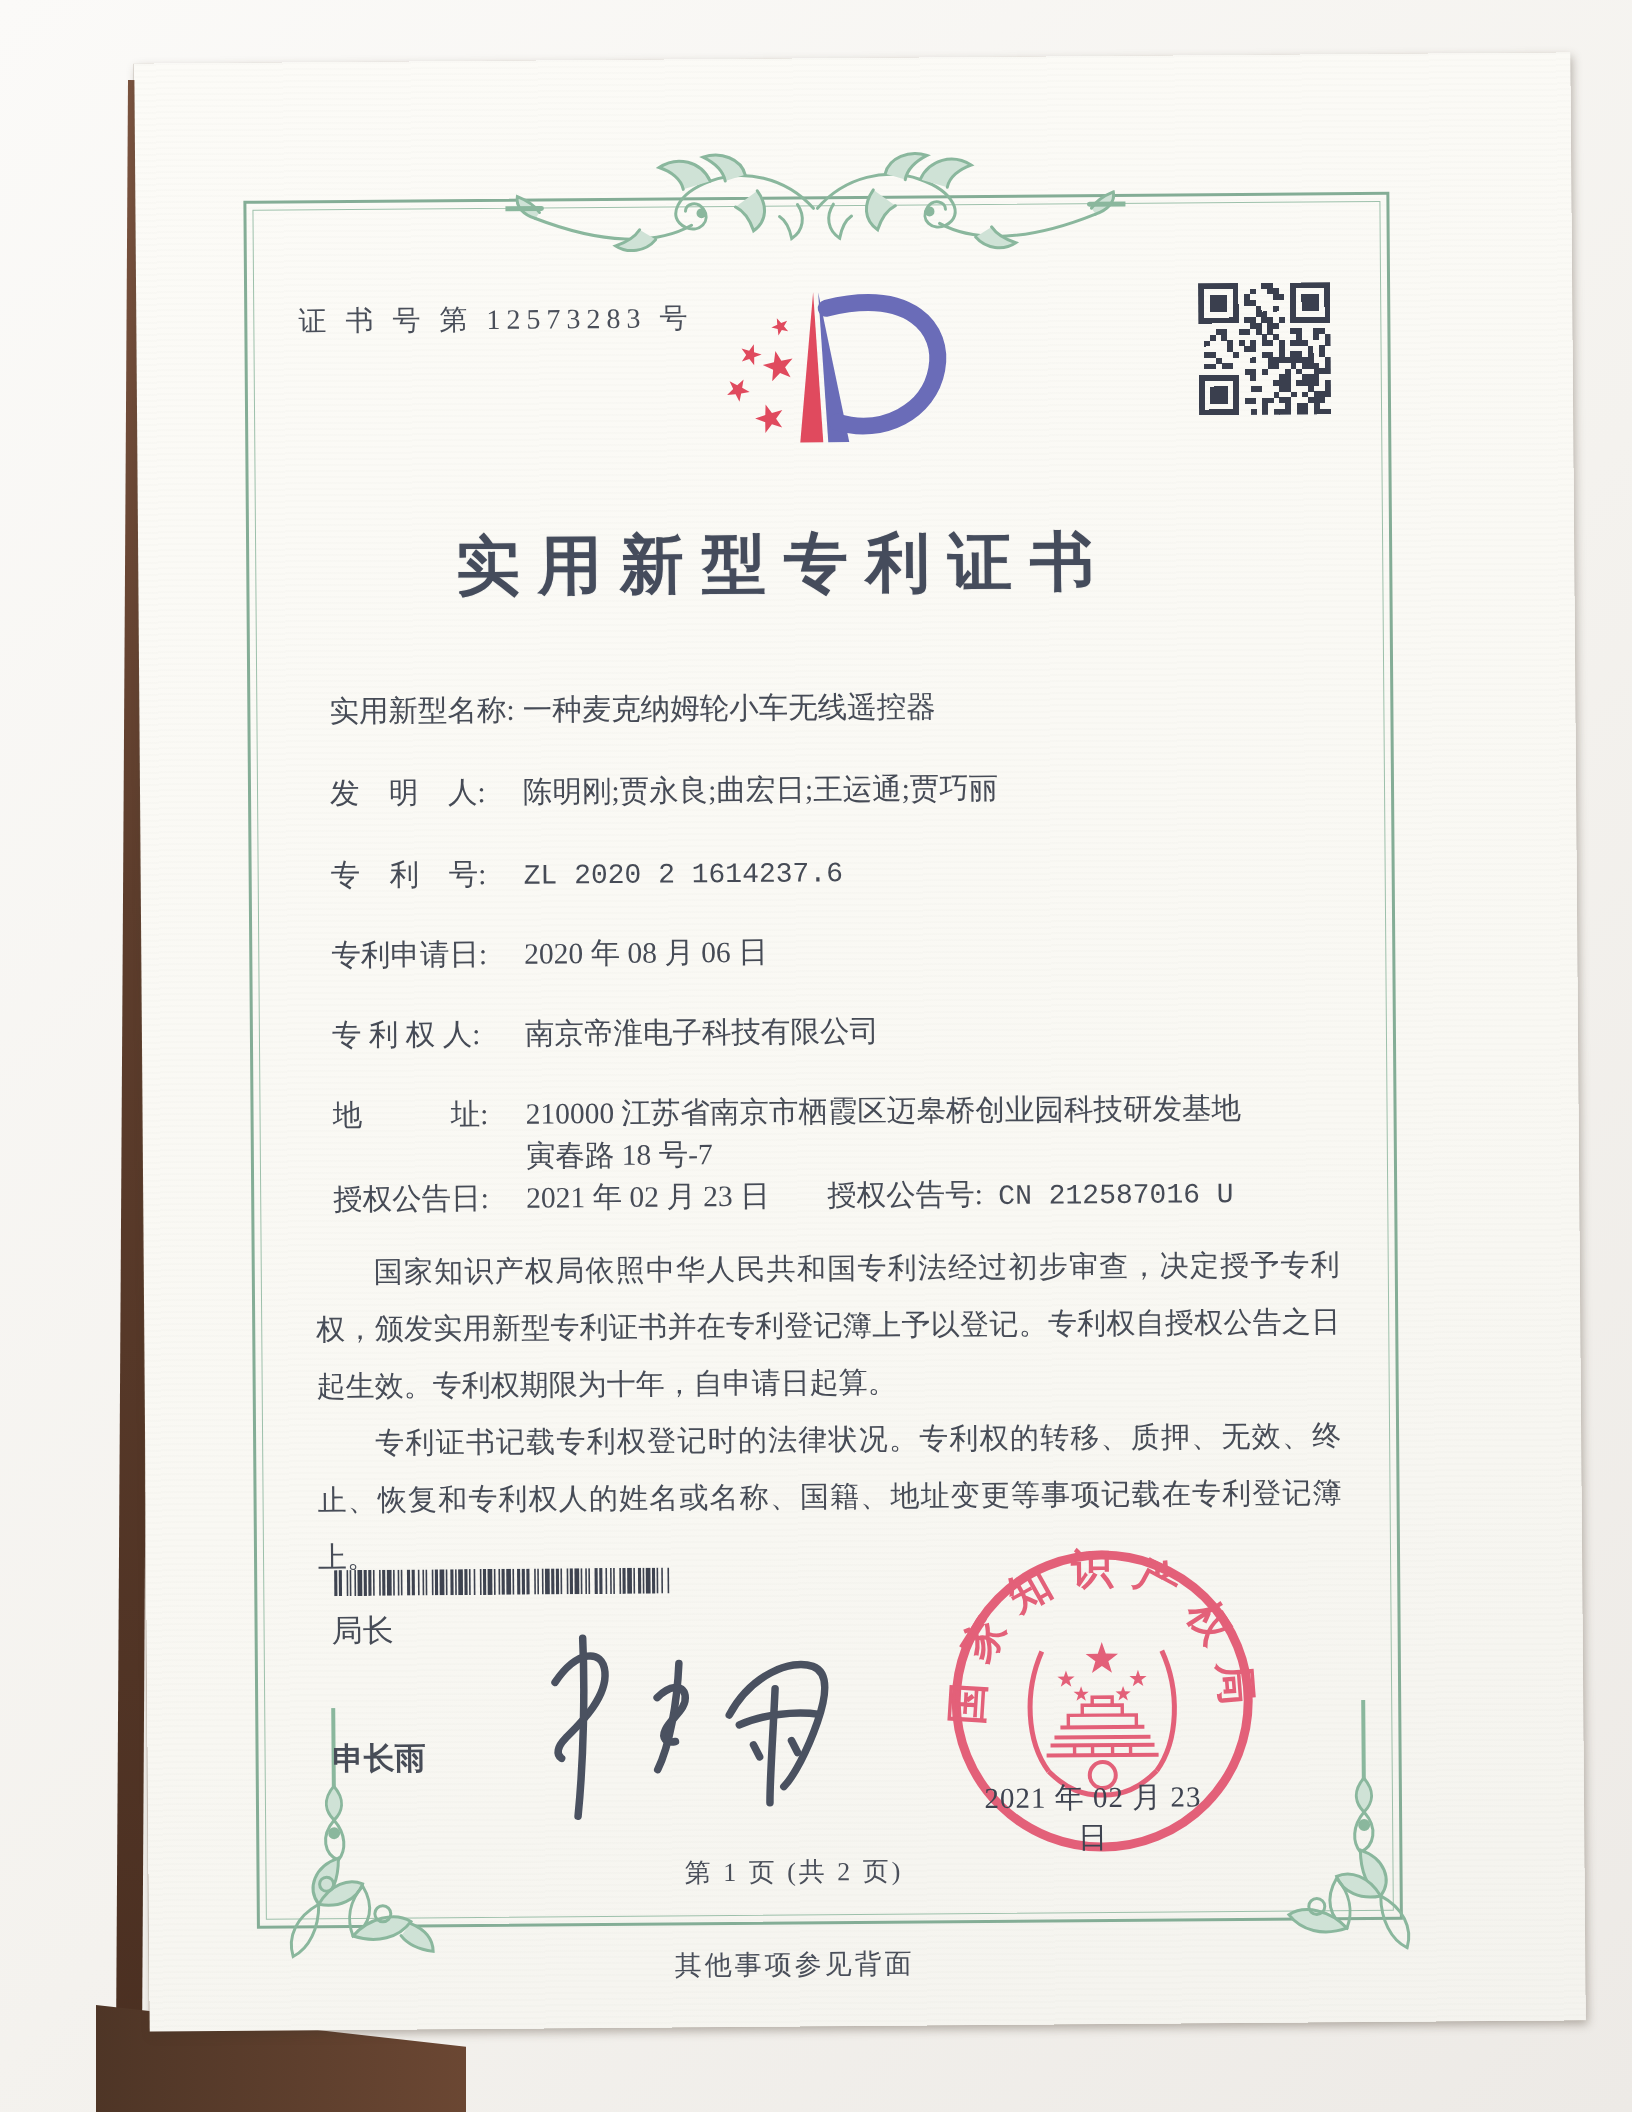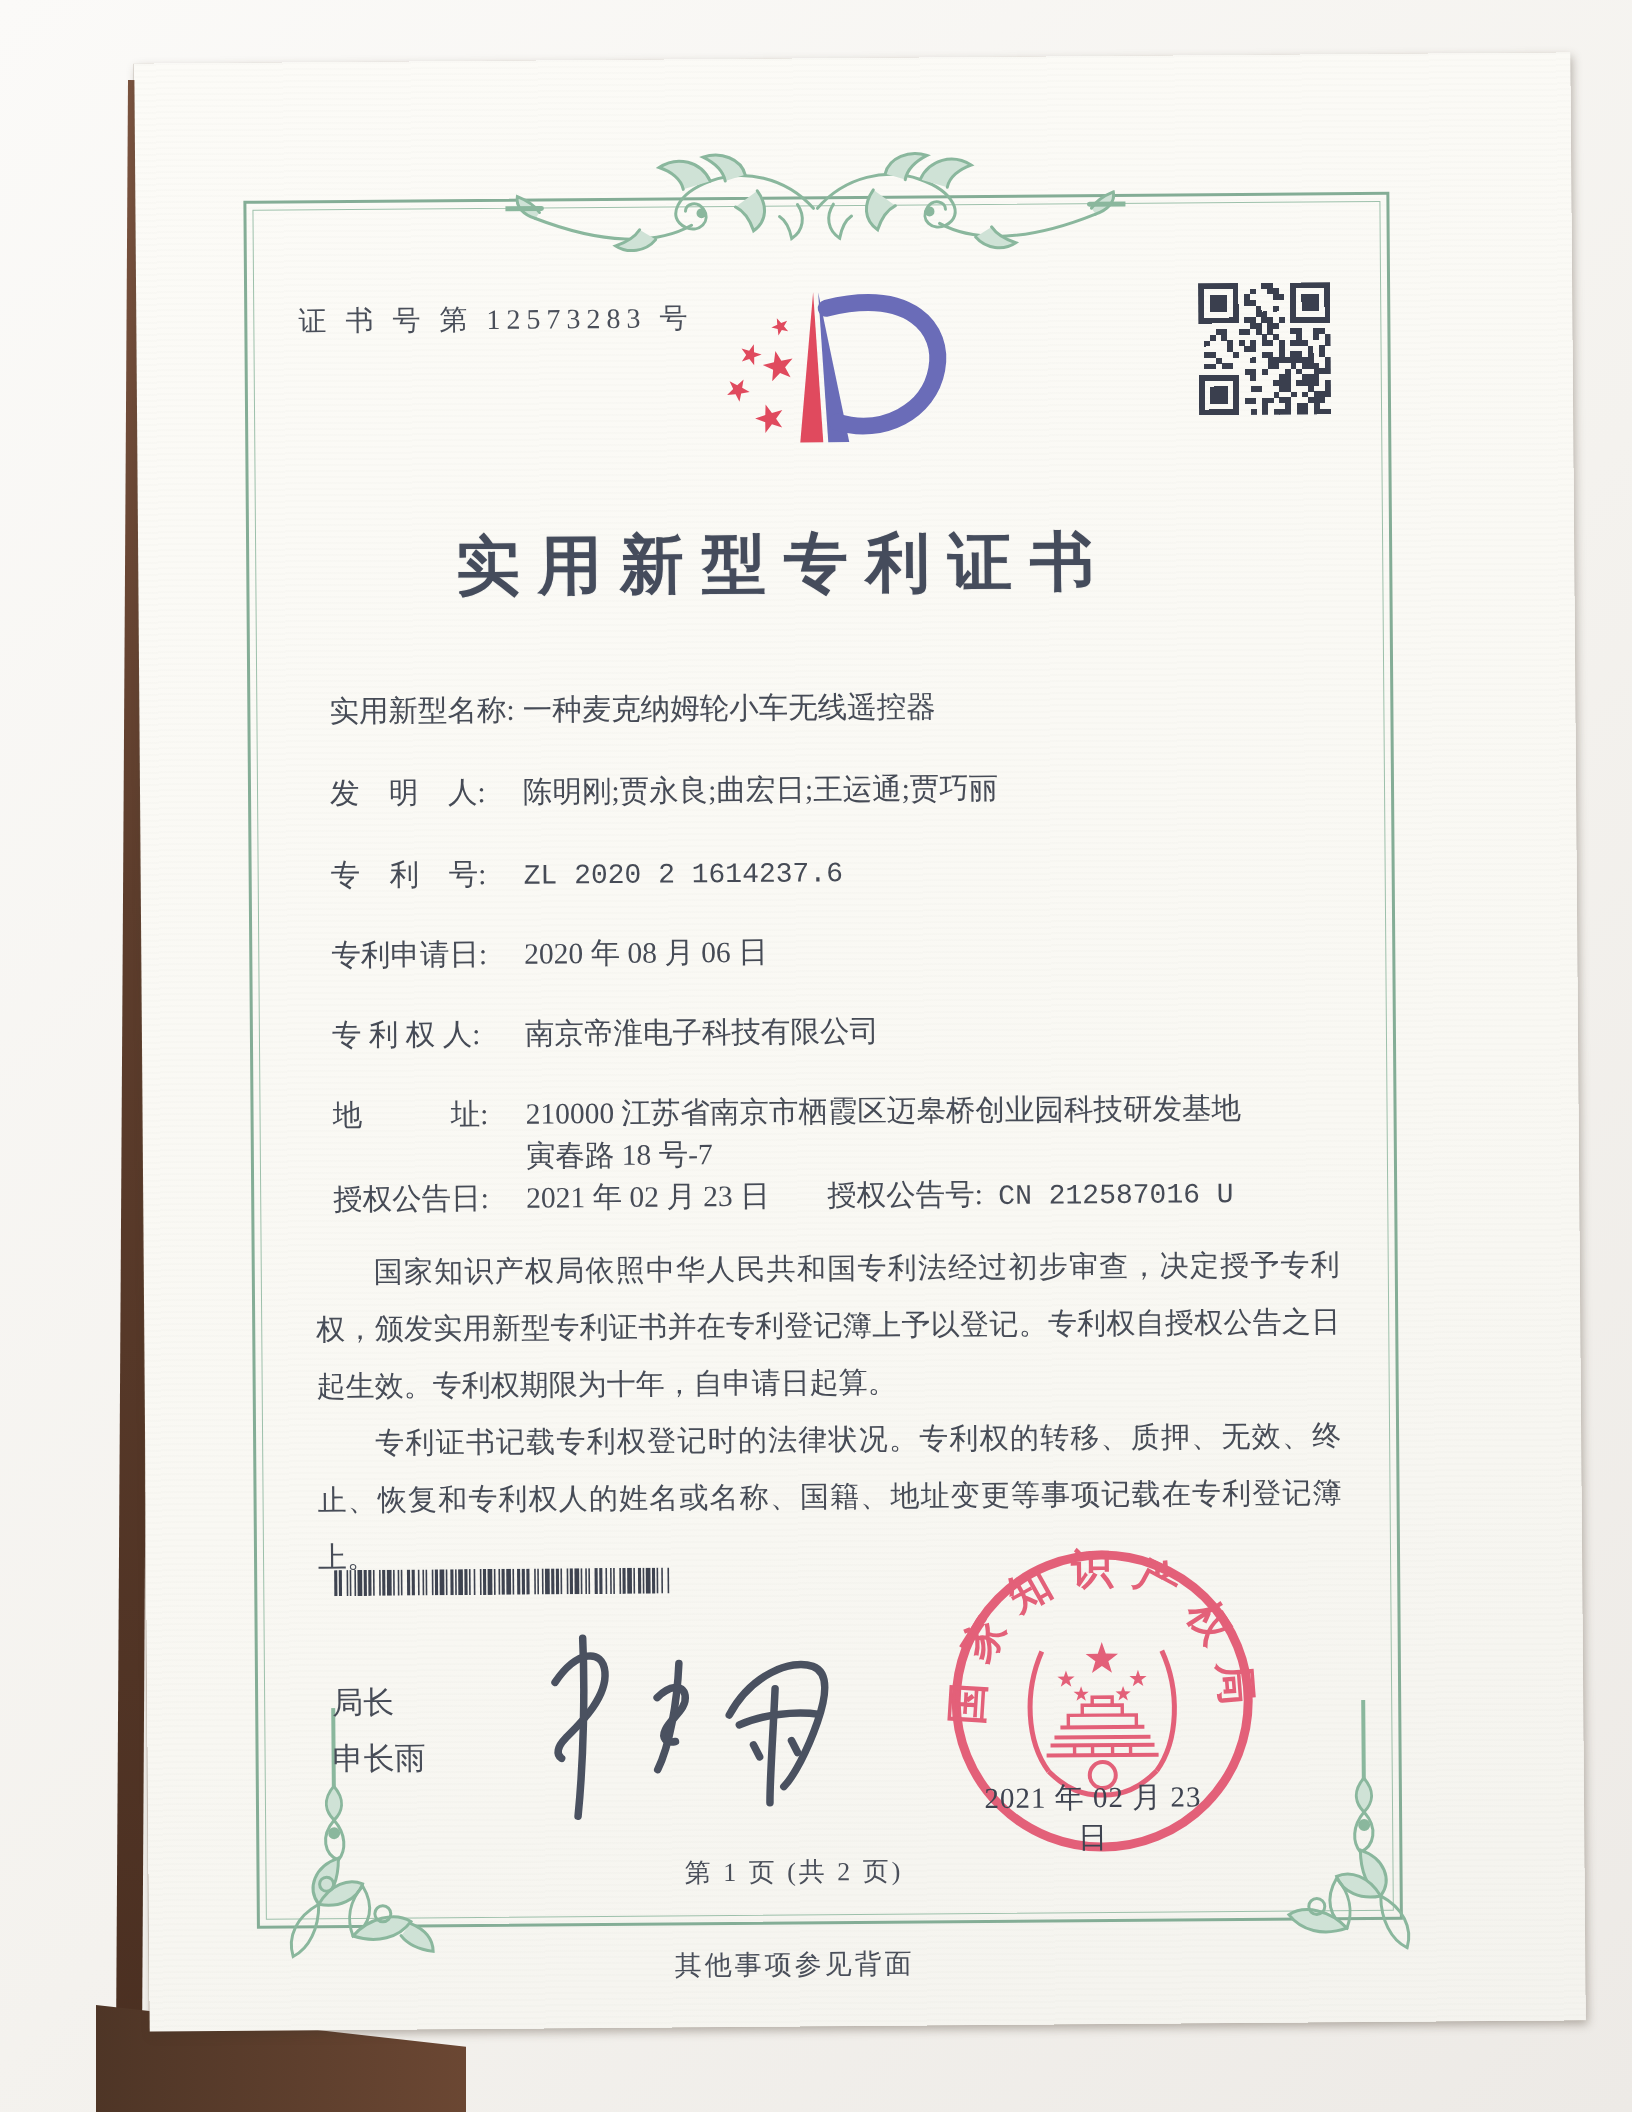--- a/index.html
+++ b/index.html
@@ -44,22 +44,22 @@
   .row{left:190px;font-size:29.5px;color:#464b56;white-space:nowrap;}
   .row .lbl{display:inline-block;min-width:185px;}
   .row .val{margin-left:8px;}
   .addr2{left:383px;font-size:29.5px;color:#464b56;}
   .body-text{
     left:172px;top:1182px;width:1024px;font-size:29px;line-height:57px;
     text-align:justify;color:#474c57;
   }
   .body-text p{margin:0;text-indent:2em;}
   .barcode{left:186px;top:1508px;width:340px;height:26px;display:block;}
-  .sig-title{left:185px;top:1620px;font-size:31px;color:#474c57;}
-  .sig-name{left:185px;top:1676px;font-size:31px;color:#474c57;}
+  .sig-title{left:185px;top:1548px;font-size:31px;color:#474c57;}
+  .sig-name{left:185px;top:1676px;font-size:31px;color:#474c57;font-weight:bold;}
   .signature-svg{left:360px;top:1560px;width:330px;height:210px;}
   .seal{left:785px;top:1475px;width:340px;height:340px;opacity:.93;}
   .seal-date{left:820px;top:1722px;width:250px;text-align:center;font-size:29px;color:#3e4350;letter-spacing:1px;}
   .page-num{left:0;right:145px;top:1796px;text-align:center;font-size:26px;color:#4a4f5a;letter-spacing:3px;}
   .back-note{left:0;right:145px;top:1888px;text-align:center;font-size:27px;color:#4a4f5a;letter-spacing:3px;}
   .logo{left:560px;top:212px;width:300px;height:230px;}
   .qr{left:1062px;top:228px;width:132px;height:132px;}
   .orn-top{left:370px;top:88px;width:620px;height:120px;}
   .orn-bl{left:86px;bottom:62px;width:200px;height:260px;}
   .orn-br{right:120px;bottom:62px;width:200px;height:260px;transform:scaleX(-1);}

